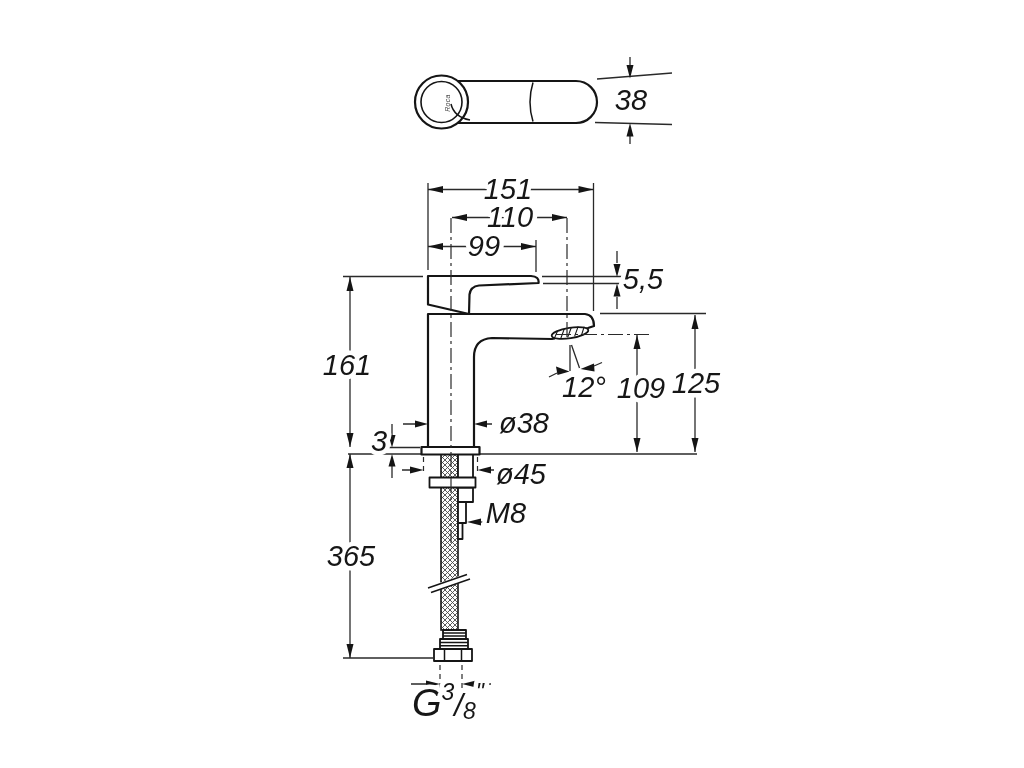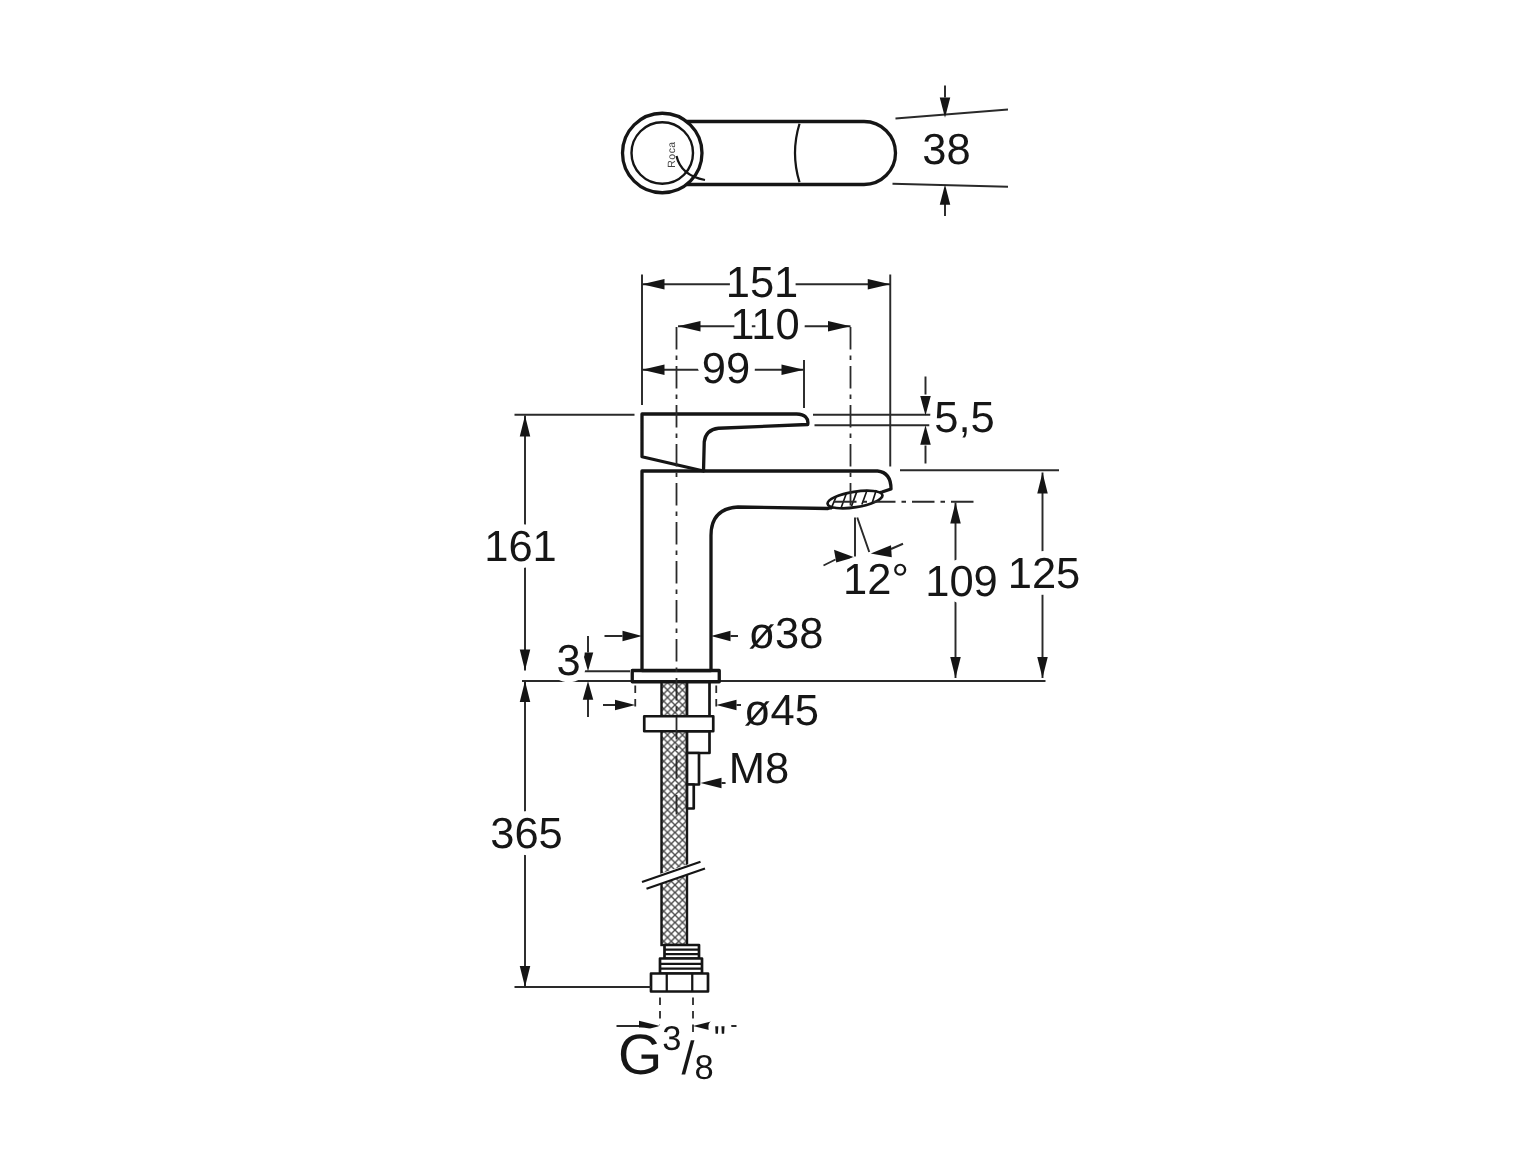--- a/index.html
+++ b/index.html
@@ -1,16 +1,16 @@
 <!DOCTYPE html>
 <html><head>
 <meta charset="utf-8">
 <style>
   html,body { margin:0; padding:0; background:#ffffff; }
-  .page { width:1024px; height:768px; background:#fff; position:relative; overflow:hidden; }
+  .page { width:1024px; height:768px; background:#fff; position:relative; overflow:hidden;font-style:italic; }
   svg { display:block; }
   .outline  { fill:#ffffff; stroke:#151515; stroke-width:2.2; stroke-linejoin:round; }
   .outline2 { fill:#ffffff; stroke:#151515; stroke-width:1.8; stroke-linejoin:round; }
   .stroke15 { fill:none; stroke:#151515; stroke-width:1.5; }
   .thin     { fill:none; stroke:#2a2a2a; stroke-width:1.3; }
   .axis     { fill:none; stroke:#2a2a2a; stroke-width:1.2; stroke-dasharray:15 4 3 4; }
   .dashed   { fill:none; stroke:#2a2a2a; stroke-width:1.2; stroke-dasharray:5 4; }
   .arrow    { fill:#151515; stroke:none; }
   .whitefill{ fill:#ffffff; stroke:none; }
   text { font-family:"Liberation Sans", sans-serif; fill:#161616;

